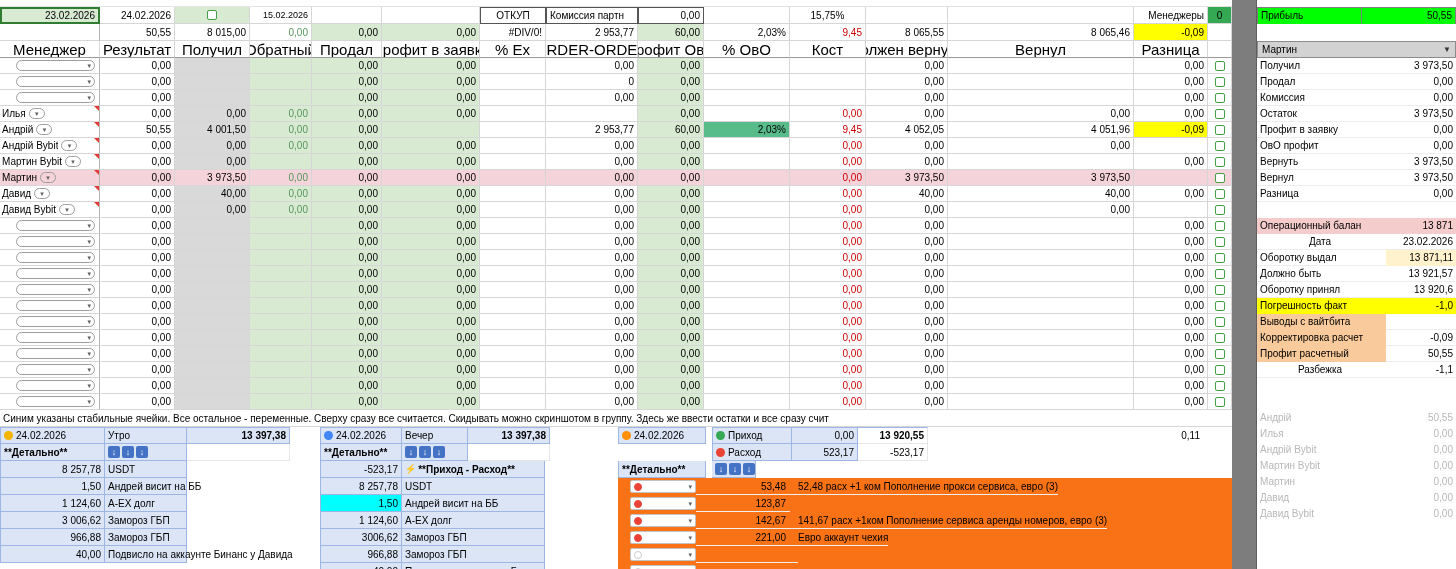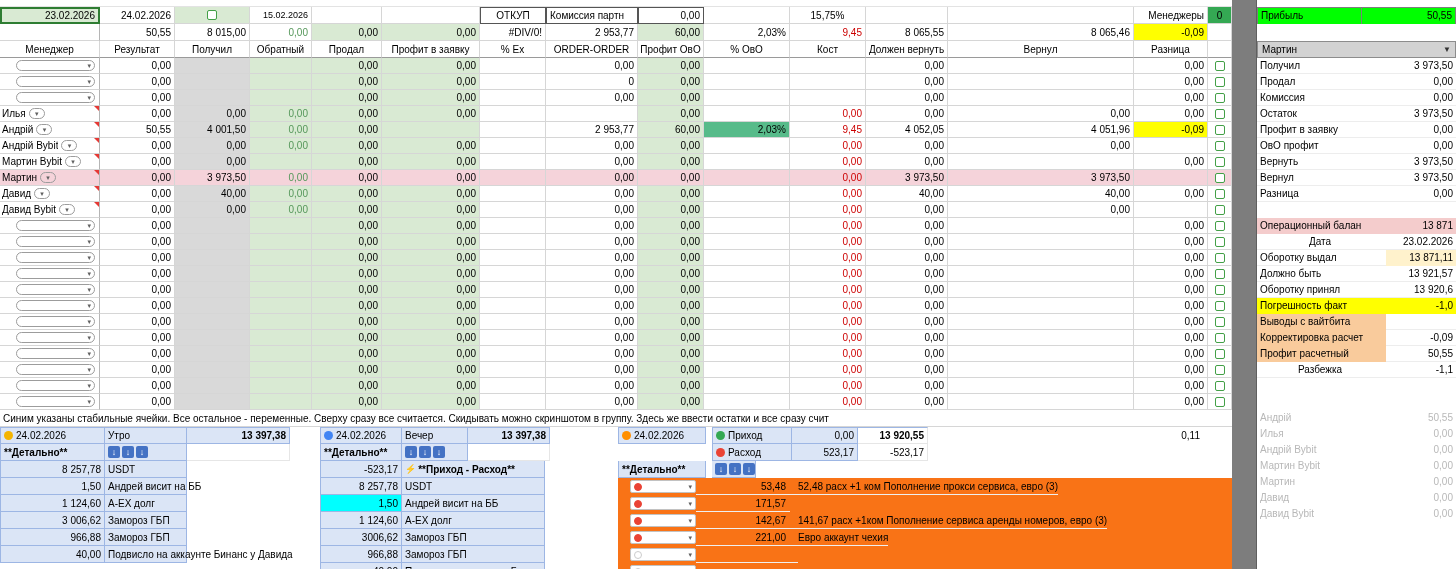--- a/index.html
+++ b/index.html
@@ -10,21 +10,21 @@
   .sheet{position:absolute;left:0;top:0;width:1232px}
   .sliver{height:7px;border-bottom:1px solid #e3e3e3}
   .grid-row{display:grid;grid-template-columns:100px 75px 75px 62px 70px 98px 66px 92px 66px 86px 76px 82px 186px 74px 24px}
   .cell{border-right:1px solid #d6d6d6;border-bottom:1px solid #d6d6d6;padding:0 3px;overflow:hidden;white-space:nowrap;display:flex;align-items:center;position:relative;background:#fff}
   .top-row .cell,.totals-row .cell,.header-row .cell{height:17px}
   .data-row .cell{height:16px}
   .num{justify-content:flex-end}
   .center{justify-content:center}
   .bold{font-weight:bold}
   .fs9{font-size:9px}
-  .hdr{justify-content:center;font-size:10px}
+  .hdr{justify-content:center;font-size:15px}
   .header-row .cell{border-bottom:1px solid #9a9a9a}
   .c-mgr{border-right:1px solid #b5b5b5;padding:0 2px}
   .c-recv{background:#d9d9d9}
   .c-back{background:#d9ead3;color:#55975a}
   .c-grn{background:#d9ead3}
   .c-cost{color:#cc0000}
   .c-chk{justify-content:center}
   .ylw{background:#ffff00}
   .ovo-grn{background:#57bb8a}
   .row-pink .cell{background:#f5d3da}
@@ -823,21 +823,21 @@
                 <span class="tri">▾</span>
               </div>
               <div class="pcv num">53,48</div>
               <div class="pcd">52,48 расх +1 ком Пополнение прокси сервиса, евро (3)</div>
             </div>
             <div class="prow cashrow">
               <div class="ddl">
                 <span class="dot2 red"></span>
                 <span class="tri">▾</span>
               </div>
-              <div class="pcv num">171,57</div>
+              <div class="pcv num">123,87</div>
             </div>
             <div class="prow cashrow">
               <div class="ddl">
                 <span class="dot2 red"></span>
                 <span class="tri">▾</span>
               </div>
               <div class="pcv num">142,67</div>
               <div class="pcd">141,67 расх +1ком Пополнение сервиса аренды номеров, евро (3)</div>
             </div>
             <div class="prow cashrow">

